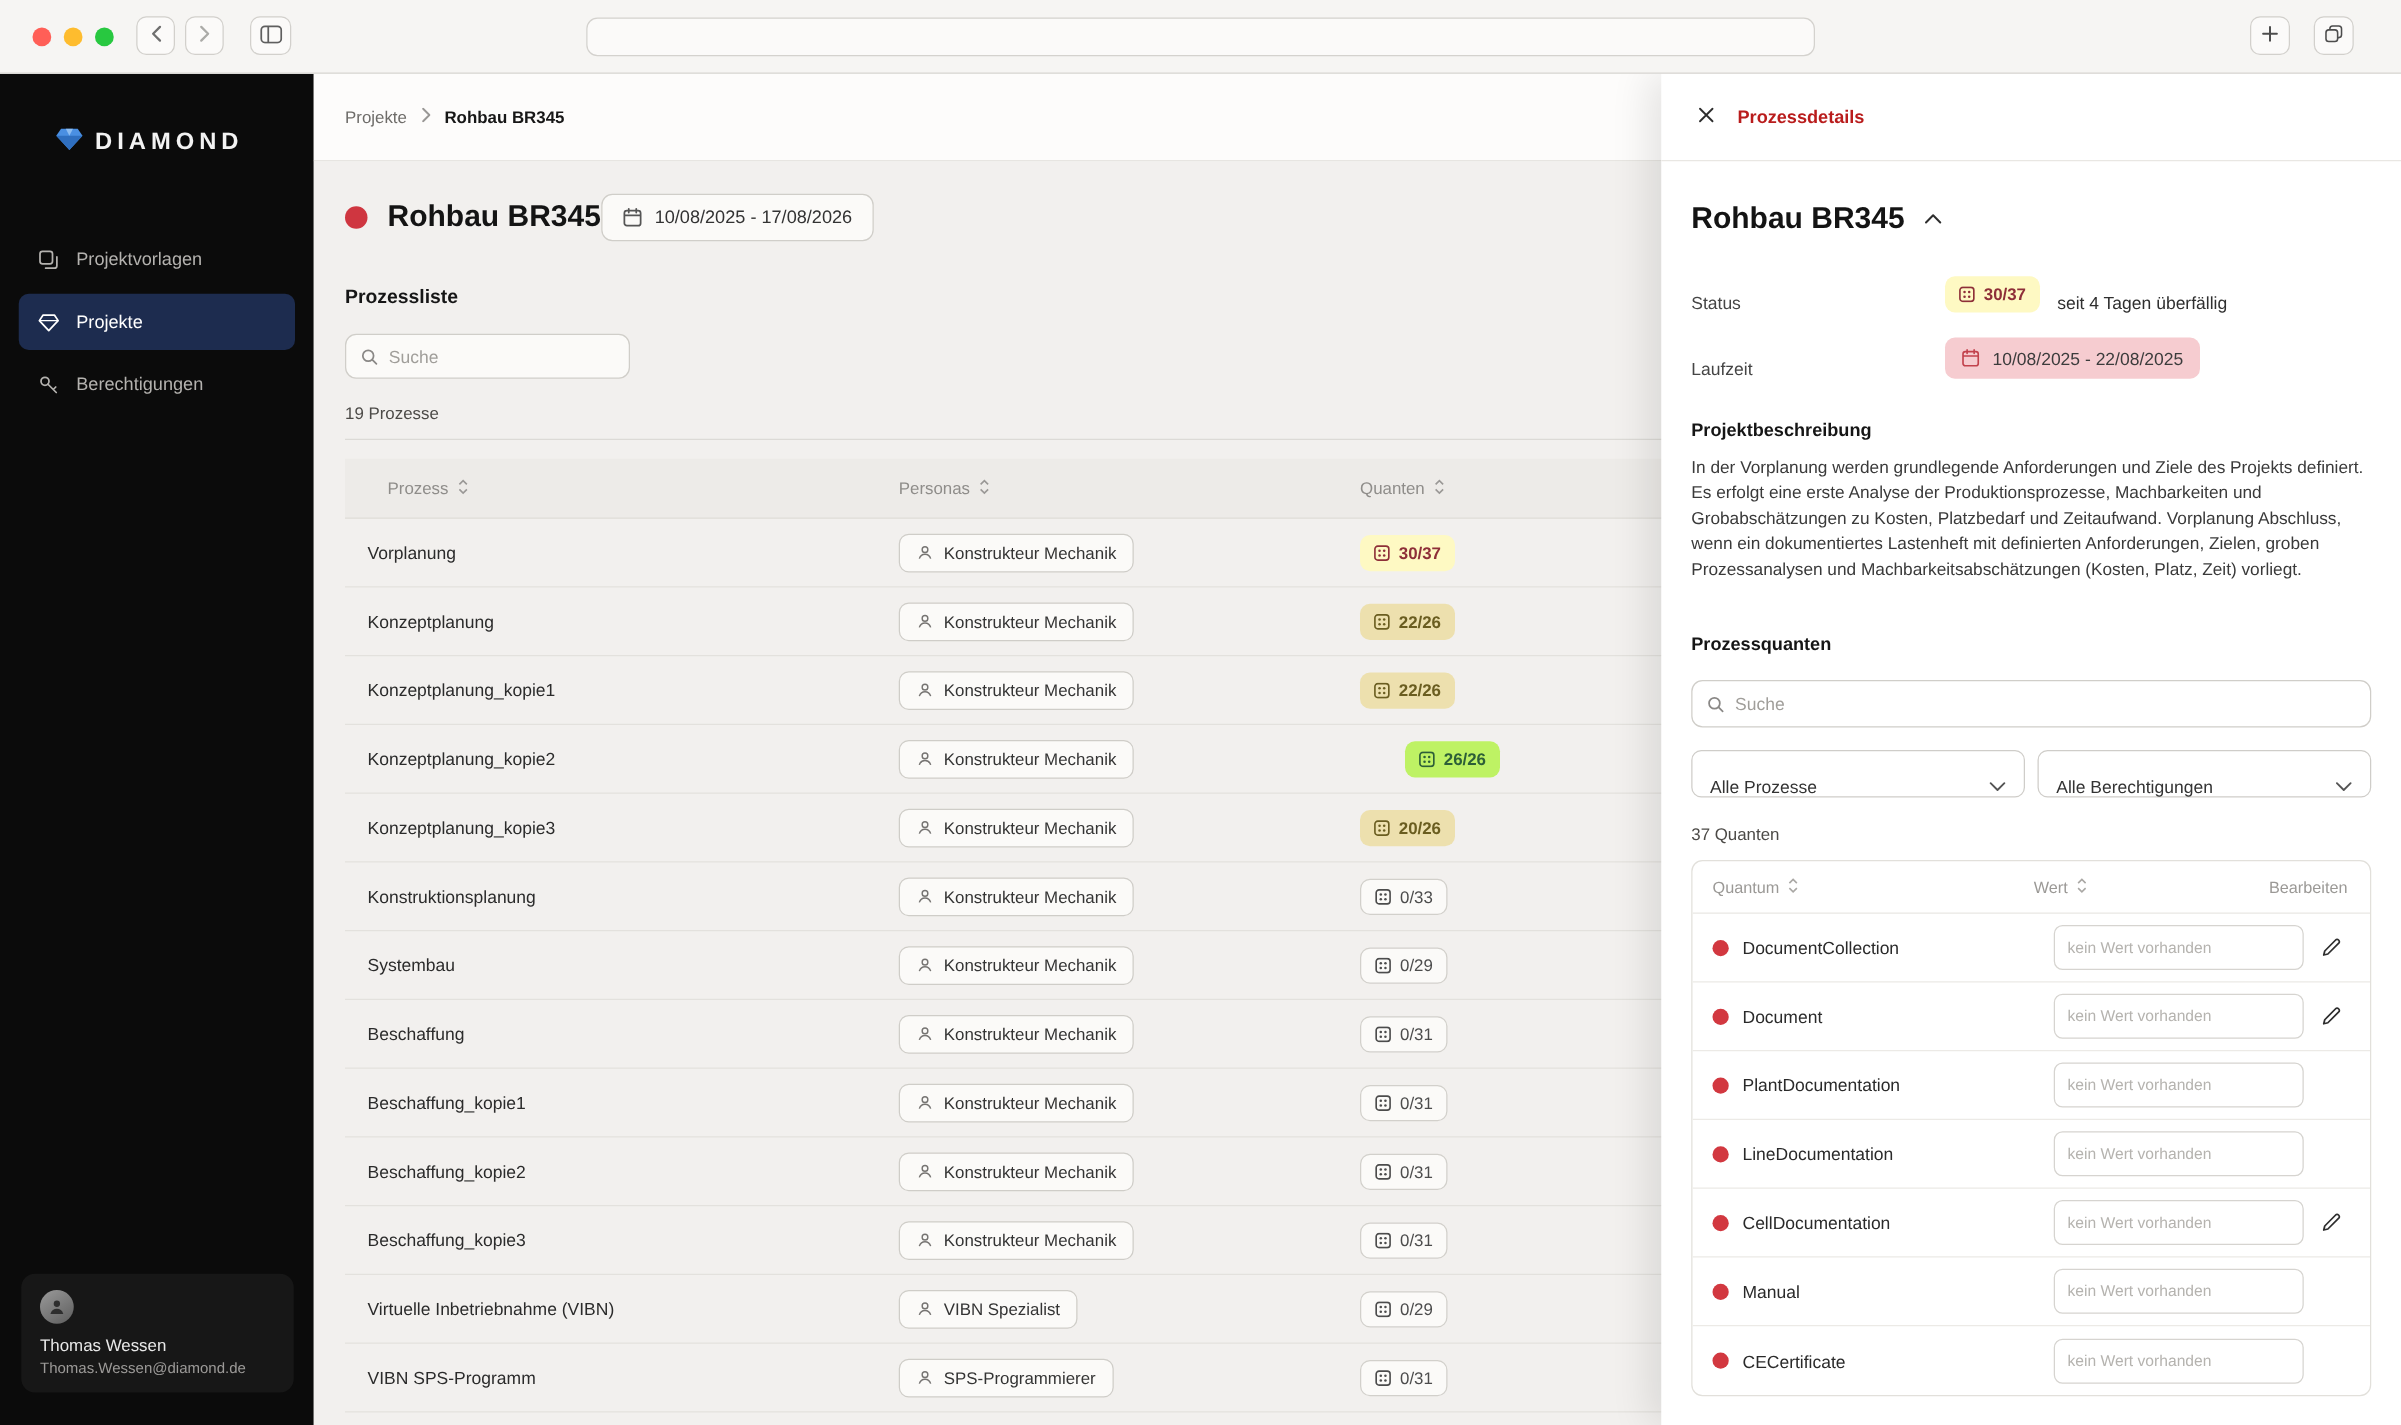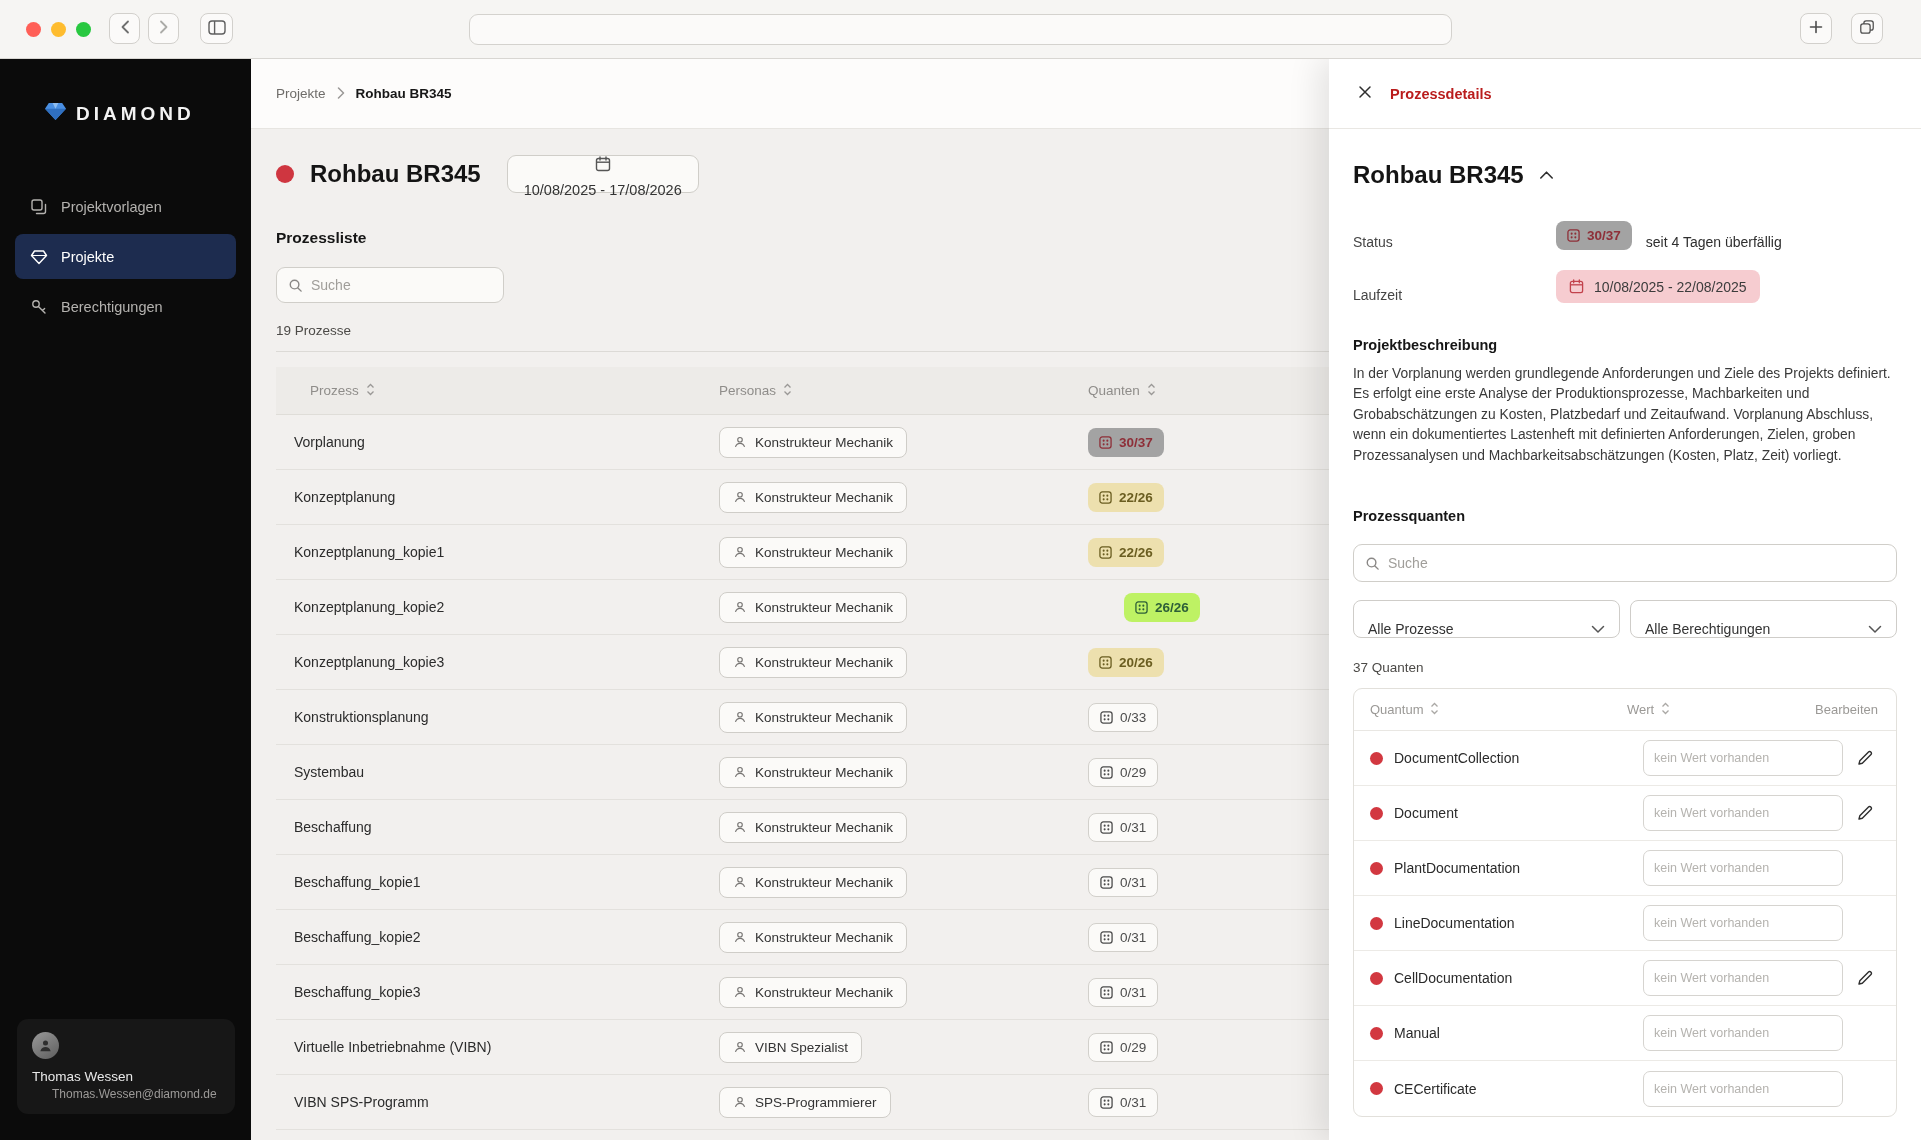--- a/index.html
+++ b/index.html
@@ -22,53 +22,53 @@
   .sidebar{position:absolute;left:0;top:0;width:251px;height:100%;background:#0b0b0b;overflow:hidden;}
   .logo{display:flex;align-items:center;gap:9px;padding:42px 0 0 44px;}
   .logo-text{color:#f3f3f3;font-size:19px;font-weight:700;letter-spacing:4px;}
   .side-nav{margin-top:58px;}
   .side-item{display:flex;align-items:center;gap:13px;height:45px;margin:5px 15px;padding:0 15px;border-radius:8px;color:#b4b2af;font-size:14.5px;cursor:pointer;}
   .side-item.active{background:#1d2c4f;color:#ffffff;}
   .side-item .ic{display:flex;}
   .user-card{position:absolute;left:17px;bottom:26px;width:218px;background:#171717;border-radius:11px;padding:13px 15px;cursor:pointer;}
   .avatar{width:27px;height:27px;border-radius:50%;background:linear-gradient(145deg,#9a9a9a,#5d5d5d);display:flex;align-items:center;justify-content:center;}
   .user-name{margin-top:10px;font-size:13.5px;color:#e9e9e9;}
-  .user-email{margin-top:3px;font-size:12px;color:#9c9a98;margin-left:20px;}
+  .user-email{margin-top:3px;font-size:12px;color:#9c9a98;}
 
   
   .main{position:absolute;left:251px;top:0;right:0;bottom:0;background:#f2f0ee;overflow:hidden;}
   .topbar{height:70px;background:#fdfcfb;border-bottom:1px solid #e7e5e1;display:flex;align-items:center;padding-left:25px;gap:11px;}
   .crumb{font-size:13.5px;color:#6e6c69;cursor:pointer;}
   .crumb.current{color:#171717;font-weight:700;cursor:default;}
   .content{padding:22px 0 0 25px;}
   .page-header{display:flex;align-items:center;height:46px;}
   .red-dot{width:18px;height:18px;border-radius:50%;background:#cf3640;flex:none;}
   .page-title{font-size:24px;font-weight:700;color:#141414;margin-left:16px;}
-  .date-chip{display:flex;align-items:center;gap:10px;height:38px;padding:0 16px;border:1px solid #d0cec9;border-radius:9px;background:#fbfaf8;font-size:14.5px;color:#333;margin-left:26px;cursor:pointer;flex-direction:column;}
+  .date-chip{display:flex;align-items:center;gap:10px;height:38px;padding:0 16px;border:1px solid #d0cec9;border-radius:9px;background:#fbfaf8;font-size:14.5px;color:#333;cursor:pointer;}
   .sec-title{margin-top:32px;font-size:15.5px;font-weight:700;color:#161616;}
   .searchbox{margin-top:20px;width:228px;height:36px;border:1px solid #d0cec9;border-radius:9px;background:#fbfaf8;display:flex;align-items:center;padding:0 11px;gap:8px;}
   .searchbox input{border:none;outline:none;background:transparent;font-size:14px;color:#333;width:100%;}
   .searchbox input::placeholder{color:#a09e9a;}
   .count{margin-top:20px;font-size:13.5px;color:#4c4a47;}
   .divider{margin-top:13px;height:1px;background:#dcdad6;width:1400px;}
   .ptable{width:1400px;margin-top:15px;}
   .thead{display:flex;align-items:center;height:48px;background:#edebe8;border-bottom:1px solid #dfddd8;}
   .th{display:flex;align-items:center;gap:7px;font-size:13.5px;color:#8f8d8a;cursor:pointer;}
   .th.c1{width:443px;padding-left:34px;}
   .th.c2{width:369px;}
   .th.c3{flex:1;}
   .prow{display:flex;align-items:center;height:55px;border-bottom:1px solid #e3e1dd;cursor:pointer;}
   .pcell{display:flex;align-items:center;}
   .pcell.c1{width:443px;padding-left:18px;font-size:14px;color:#2b2b2b;}
   .pcell.c2{width:369px;}
   .pcell.c3{flex:1;}
   .chip{display:inline-flex;align-items:center;gap:8px;height:31px;padding:0 13px;border:1px solid #cfcdc8;border-radius:8px;background:#fbfaf8;font-size:13.5px;color:#343434;}
   .qbadge{display:inline-flex;align-items:center;gap:7px;height:29px;padding:0 11px;border-radius:8px;font-size:13.5px;font-weight:700;}
   .qbadge .ic{display:flex;}
-  .q-red{background:#a3a3a3;color:#8e2f38;}
+  .q-red{background:#fef9c3;color:#8e2f38;}
   .q-yellow{background:#ede0ae;color:#6a5d20;}
   .q-green{background:#bef264;color:#2d5f38;margin-left:36px;}
   .q-none{background:#fbfaf8;color:#4c4c4c;border:1px solid #d2d0cb;font-weight:400;}
 
   
   .panel{position:absolute;left:1329px;top:0;right:0;bottom:0;background:#ffffff;box-shadow:-10px 0 30px rgba(0,0,0,.10);z-index:20;overflow:hidden;}
   .panel-header{height:70px;border-bottom:1px solid #e9e7e3;display:flex;align-items:center;padding:0 28px;gap:17px;}
   .icon-btn{background:none;border:none;cursor:pointer;display:flex;align-items:center;padding:0;}
   .panel-header-title{font-size:14.5px;font-weight:700;color:#b91c1c;}
   .panel-body{padding:0 24px;height:calc(100% - 70px);overflow:hidden;}

